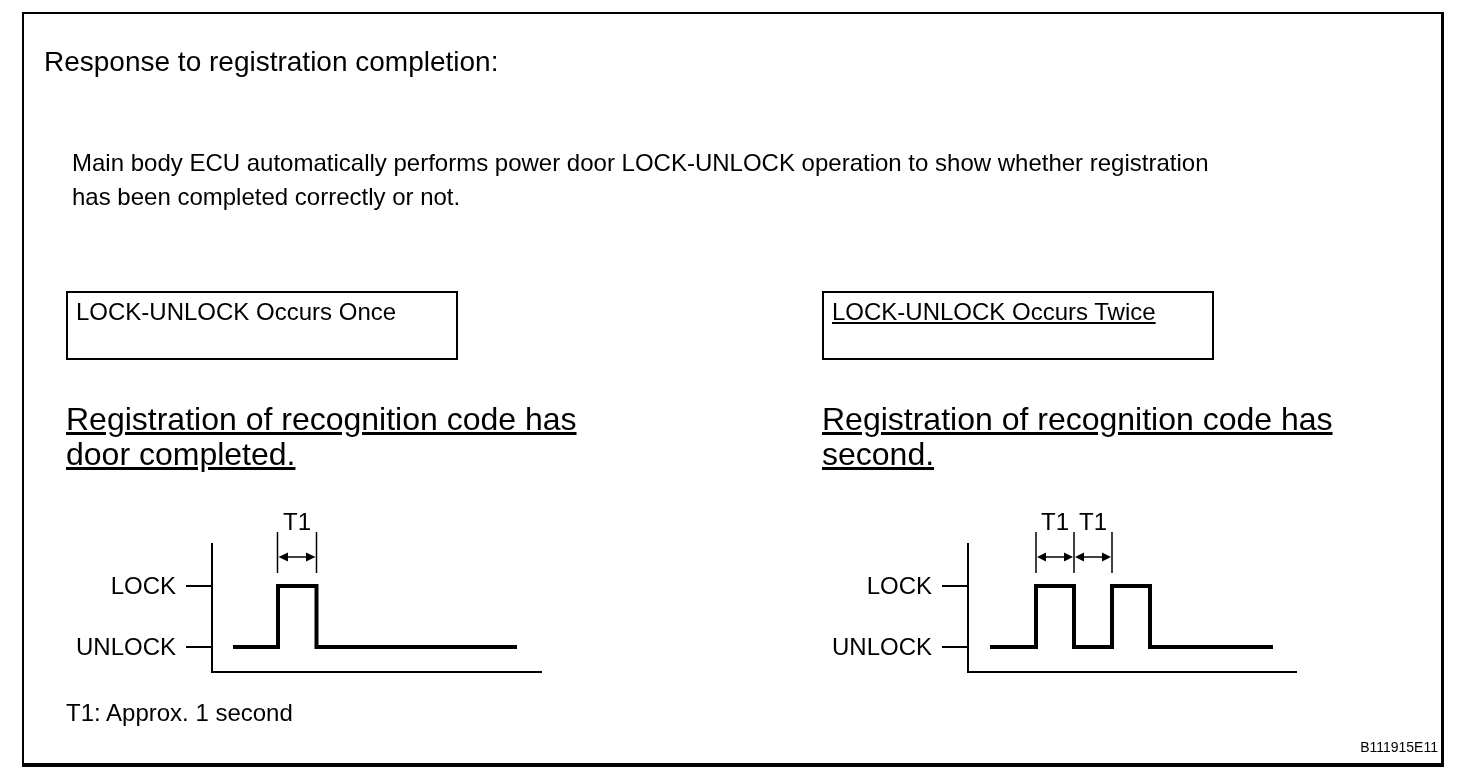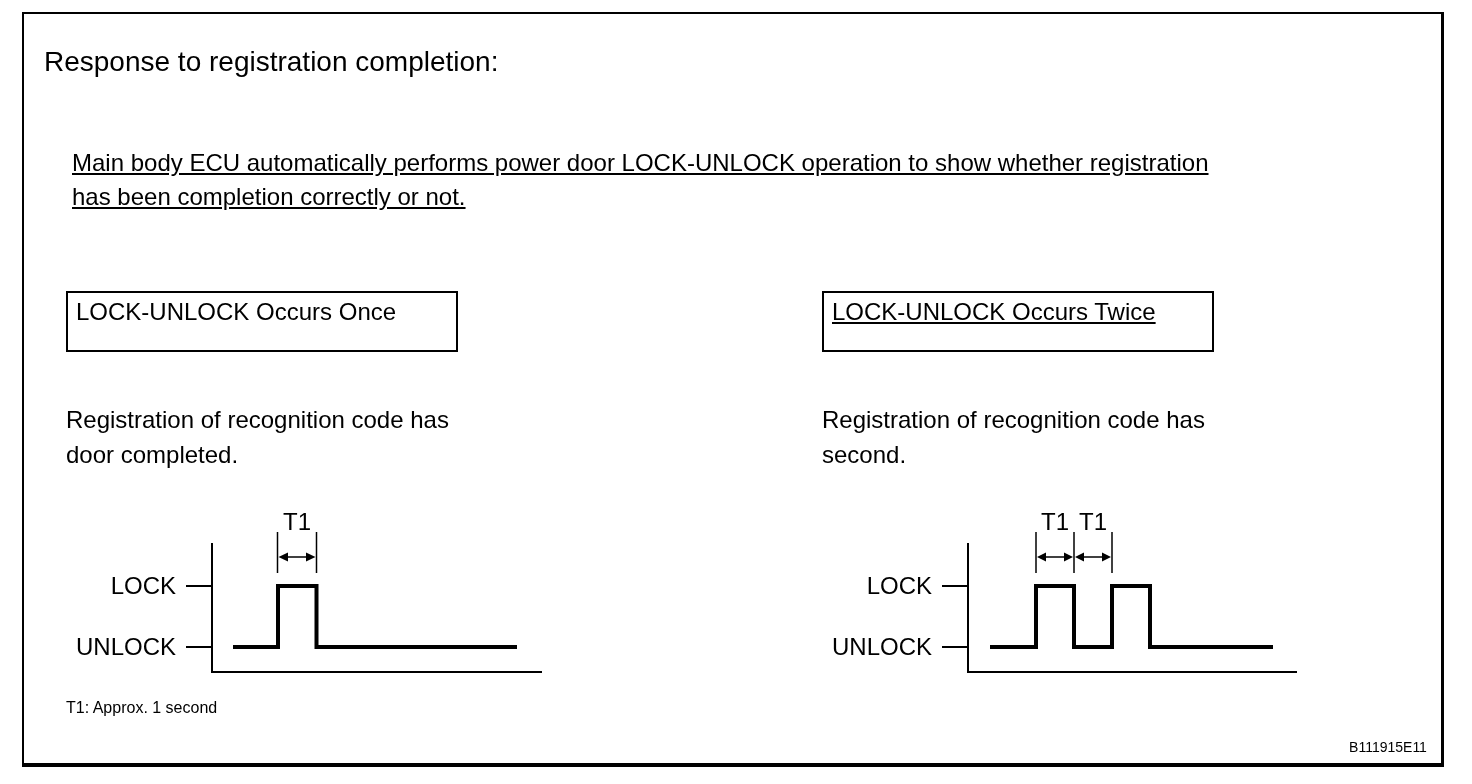--- a/index.html
+++ b/index.html
@@ -7,49 +7,49 @@
     position:relative; width:1472px; height:784px; overflow:hidden;
     font-family:"Liberation Sans", sans-serif; color:#000;
   }
   .frame {
     position:absolute; left:22px; top:12px; width:1422px; height:755px;
     border:2px solid #000; border-bottom-width:4px; border-right-width:3px;
     box-sizing:border-box; background:#fff;
   }
   .abs { position:absolute; }
   .title { left:44px; top:30px; font-size:28px; white-space:nowrap;margin-top:16px; }
-  .desc { left:72px; top:146px; font-size:24px; line-height:34px;text-decoration:underline; }
+  .desc { left:72px; top:146px; font-size:24px; line-height:34px; }
   .desc div { white-space:nowrap; }
   .label-box {
-    top:291px; width:392px; height:61px; box-sizing:border-box;
+    top:291px; width:392px; height:69px; box-sizing:border-box;
     border:2px solid #000; font-size:24px; padding:5px 0 0 8px; white-space:nowrap;
   }
   .box-left { left:66px; }
   .box-right { left:822px;text-decoration:underline; }
-  .caption { top:402px; font-size:24px; line-height:35px; }
+  .caption { top:402px; font-size:32px; line-height:35px;text-decoration:underline; }
   .caption div { white-space:nowrap; }
   .cap-left { left:66px; }
   .cap-right { left:822px; }
   .diagram { top:505px; width:490px; height:175px; }
   .dia-left { left:60px; }
   .dia-right { left:816px; }
   svg text { font-family:"Liberation Sans", sans-serif; fill:#000; }
-  .note { left:66px; top:699px; font-size:16px; white-space:nowrap; }
-  .figcode { left:1338px; top:739px; width:100px; text-align:center; font-size:14px; }
+  .note { left:66px; top:699px; font-size:24px; white-space:nowrap; }
+  .figcode { left:1338px; top:739px; width:100px; text-align:right; font-size:14px; }
 </style>
 </head>
 <body>
 
 <div class="frame"></div>
 
 <div class="abs title">Response to registration completion:</div>
 
 <div class="abs desc">
   <div>Main body ECU automatically performs power door LOCK-UNLOCK operation to show whether registration</div>
-  <div>has been completion correctly or not.</div>
+  <div>has been completed correctly or not.</div>
 </div>
 
 <div class="abs label-box box-left">
   <span>LOCK-UNLOCK Occurs Once</span>
 </div>
 <div class="abs label-box box-right">
   <span>LOCK-UNLOCK Occurs Twice</span>
 </div>
 
 <div class="abs caption cap-left">

